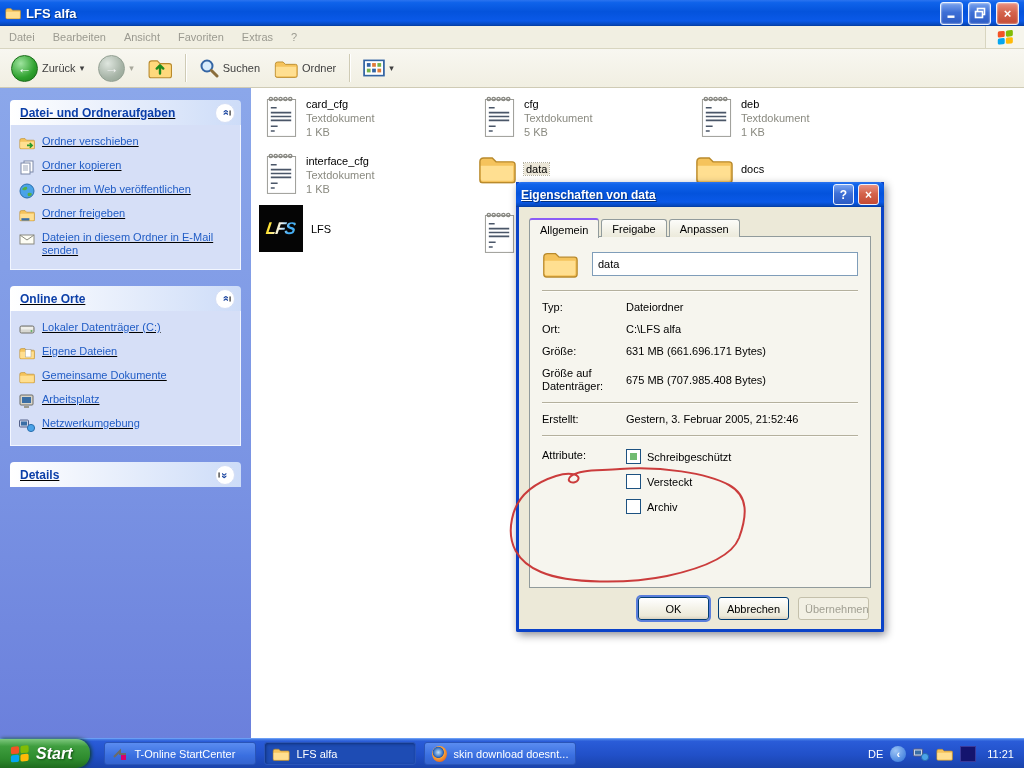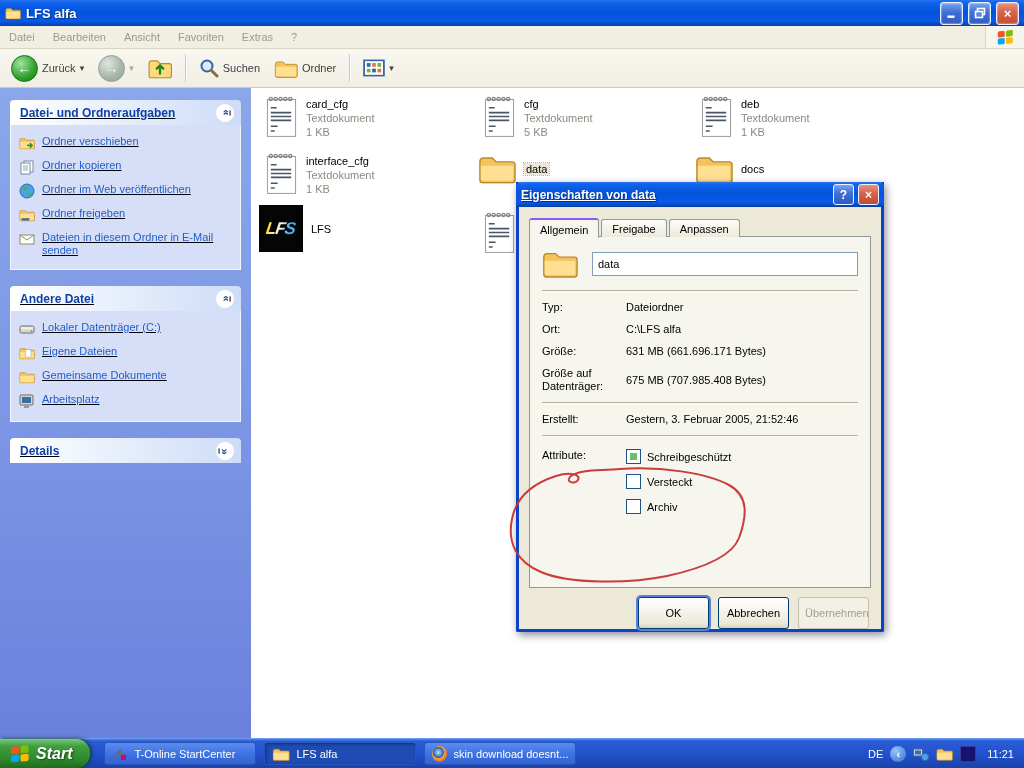--- a/index.html
+++ b/index.html
@@ -75,21 +75,21 @@
   .etched{height:0;border-top:1px solid #b4b09d;border-bottom:1px solid #fdfcf7;margin:8px 0;}
   .drow{display:flex;margin:9px 0;}
   .dlabel{width:84px;flex:0 0 84px;color:#000;line-height:13px;}
   .dvalue{color:#000;}
   .attrow{display:flex;margin-top:12px;}
   .cbcol{display:flex;flex-direction:column;gap:10px;}
   .cbitem{display:flex;align-items:center;gap:6px;}
   .cbox{width:13px;height:13px;background:#fff;border:1px solid #1d5281;display:flex;align-items:center;justify-content:center;}
   .cbox .fillsq{width:7px;height:7px;background:#71bb71;}
   .btnrow{display:flex;justify-content:flex-end;gap:9px;padding:9px 2px 0 0;}
-  .xpbtn{width:71px;height:32px;border:1px solid #003c74;border-radius:3px;font-family:inherit;font-size:11px;color:#000;
+  .xpbtn{width:71px;height:23px;border:1px solid #003c74;border-radius:3px;font-family:inherit;font-size:11px;color:#000;
     background:linear-gradient(180deg,#ffffff,#ece9d8 85%,#d8d0bf);}
   .xpbtn.default{box-shadow:0 0 0 2px #5a7edc;}
   .xpbtn.disabled{color:#a09f92;border-color:#c4c0ab;background:#f2f0e4;box-shadow:none;}
   
   .annot{position:absolute;left:500px;top:455px;z-index:20;pointer-events:none;}
   
   .taskbar{position:absolute;left:0;bottom:0;width:1024px;height:30px;display:flex;align-items:stretch;z-index:30;
     background:linear-gradient(180deg,#4a82e8 0%,#2a5cd8 8%,#2150c8 55%,#1a43ab 100%);border-top:1px solid #6a9ef5;box-sizing:border-box;}
   .startbtn{display:flex;align-items:center;gap:6px;padding:0 18px 0 10px;border-radius:0 14px 14px 0;margin-right:14px;
     background:linear-gradient(180deg,#7ec87e 0%,#3f9e3f 25%,#2d8a2d 70%,#1e6b1e 100%);box-shadow:1px 0 4px #0a3a0a;}
@@ -332,21 +332,21 @@
               <svg class="sicon" viewBox="0 0 16 16" width="16" height="16">
                   <use href="#i-envelope"></use>
                 </svg>
               <span>Dateien in diesem Ordner in E-Mail senden</span>
             </div>
           </div>
         </div>
 
         <div class="panel">
           <div class="panelhead">
-            <span class="ptitle">Andere Datei</span>
+            <span class="ptitle">Online Orte</span>
             <span class="chevbtn">
                 <span>»</span>
               </span>
           </div>
           <div class="panelbody">
             <div class="sideitem">
               <svg class="sicon" viewBox="0 0 16 16" width="16" height="16">
                   <use href="#i-disk"></use>
                 </svg>
               <span>Lokaler Datenträger (C:)</span>
@@ -362,20 +362,26 @@
               <svg class="sicon" viewBox="0 0 40 32" width="16" height="13">
                   <use href="#i-folder"></use>
                 </svg>
               <span>Gemeinsame Dokumente</span>
             </div>
             <div class="sideitem">
               <svg class="sicon" viewBox="0 0 16 16" width="16" height="16">
                   <use href="#i-monitor"></use>
                 </svg>
               <span>Arbeitsplatz</span>
+            </div>
+            <div class="sideitem">
+              <svg class="sicon" viewBox="0 0 16 16" width="16" height="16">
+                  <use href="#i-net"></use>
+                </svg>
+              <span>Netzwerkumgebung</span>
             </div>
           </div>
         </div>
 
         <div class="panel">
           <div class="panelhead">
             <span class="ptitle">Details</span>
             <span class="chevbtn down">
                 <span>»</span>
               </span>

